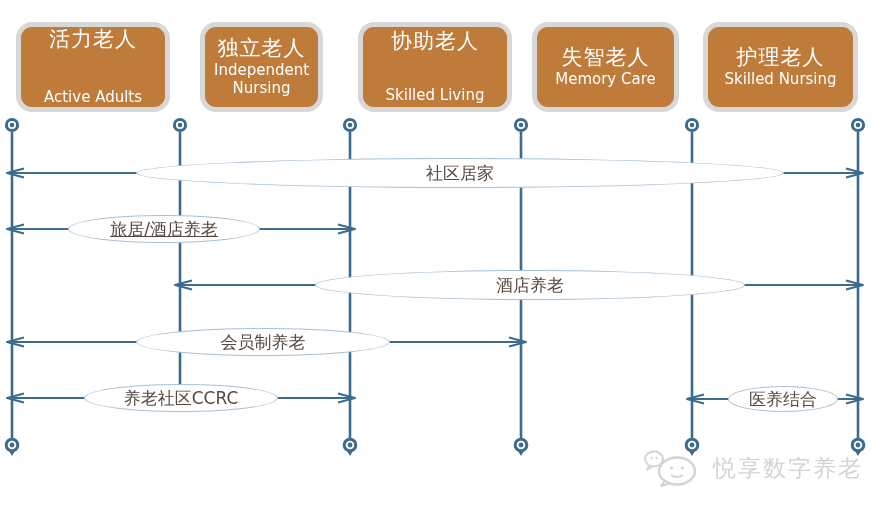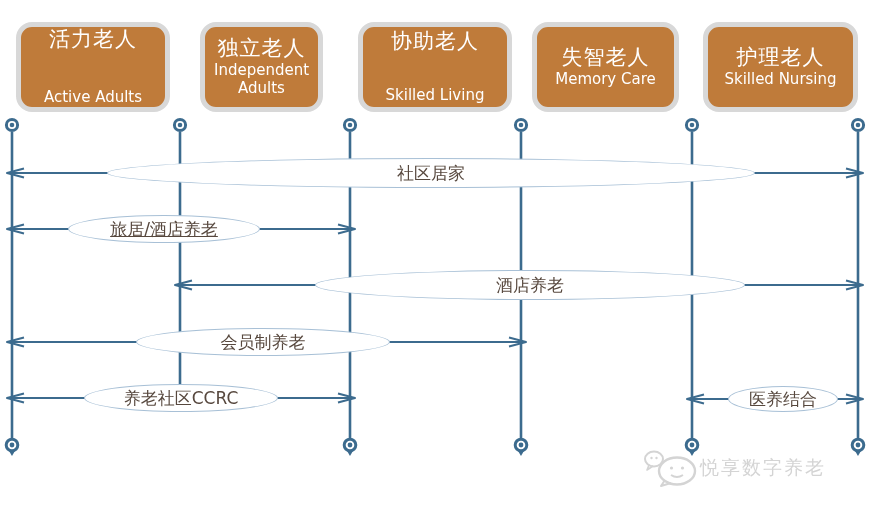--- a/index.html
+++ b/index.html
@@ -59,23 +59,23 @@
     font-size: 17px;
     white-space: nowrap;
     z-index: 3;
   }
   .watermark {
     position: absolute;
     left: 641px;
     top: 448px;
     display: flex;
     align-items: center;
-    gap: 1px;
+    gap: 14px;
     color: #D4D4D4;
-    font-size: 19px;
+    font-size: 23px;
     letter-spacing: 2px;
     z-index: 2;
     user-select: none;
   }
 </style>
 </head>
 <body>
 
 <div class="stage">
 
@@ -132,36 +132,36 @@
       <path d="M 704 394.5 L 687 399 L 704 403.5 M 699 399 L 687 399" fill="none" stroke="#3C6B8E" stroke-width="2" stroke-linejoin="round"></path>
       <path d="M 846 394.5 L 863 399 L 846 403.5 M 851 399 L 863 399" fill="none" stroke="#3C6B8E" stroke-width="2" stroke-linejoin="round"></path>
     </svg>
 
   <div class="cat-box" style="left: 16px; width: 154px; justify-content: space-between;">
     <div class="zh">活力老人</div>
     <div class="en">Active Adults</div>
   </div>
   <div class="cat-box" style="left: 200px; width: 123px;">
     <div class="zh">独立老人</div>
-    <div class="en">Independent Adults</div>
+    <div class="en">Independent Nursing</div>
   </div>
   <div class="cat-box" style="left: 358px; width: 154px; gap: 32px;">
     <div class="zh">协助老人</div>
     <div class="en">Skilled Living</div>
   </div>
   <div class="cat-box" style="left: 532px; width: 147px;">
     <div class="zh">失智老人</div>
     <div class="en">Memory Care</div>
   </div>
   <div class="cat-box" style="left: 703px; width: 155px;">
     <div class="zh">护理老人</div>
     <div class="en">Skilled Nursing</div>
   </div>
 
-  <div class="span-label" style="left: 107px; top: 158px; width: 648px; height: 30px;">
+  <div class="span-label" style="left: 136px; top: 158px; width: 648px; height: 30px;">
     <span>社区居家</span>
   </div>
   <div class="span-label" style="left: 68px; top: 215px; width: 192px; height: 28px; text-decoration: underline;">
     <span>旅居/酒店养老</span>
   </div>
   <div class="span-label" style="left: 315px; top: 270px; width: 430px; height: 30px;">
     <span>酒店养老</span>
   </div>
   <div class="span-label" style="left: 136px; top: 328px; width: 254px; height: 28px;">
     <span>会员制养老</span>

